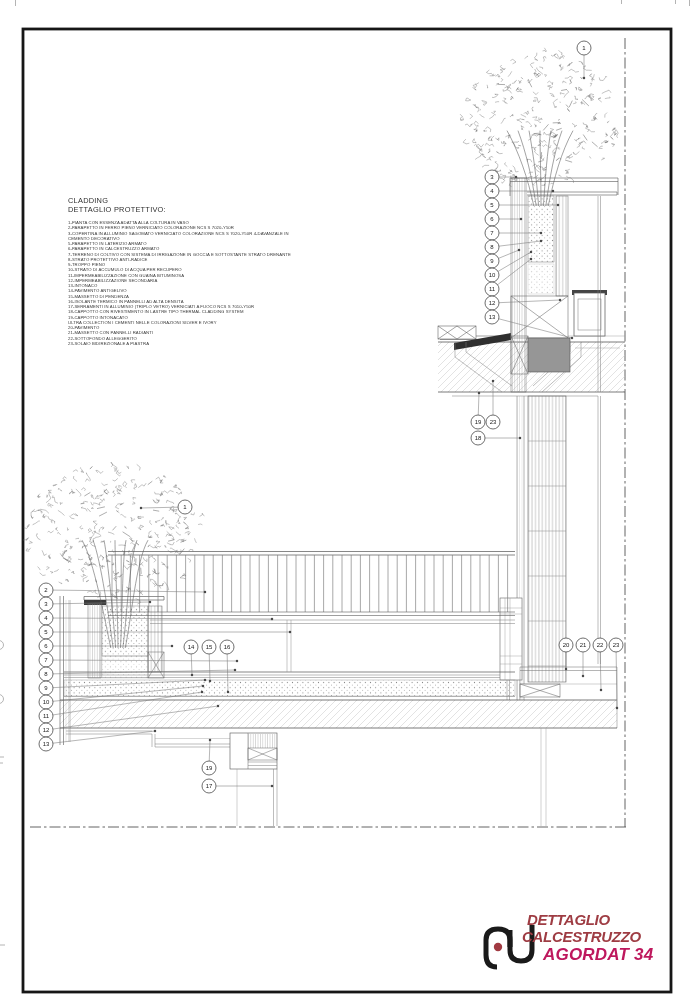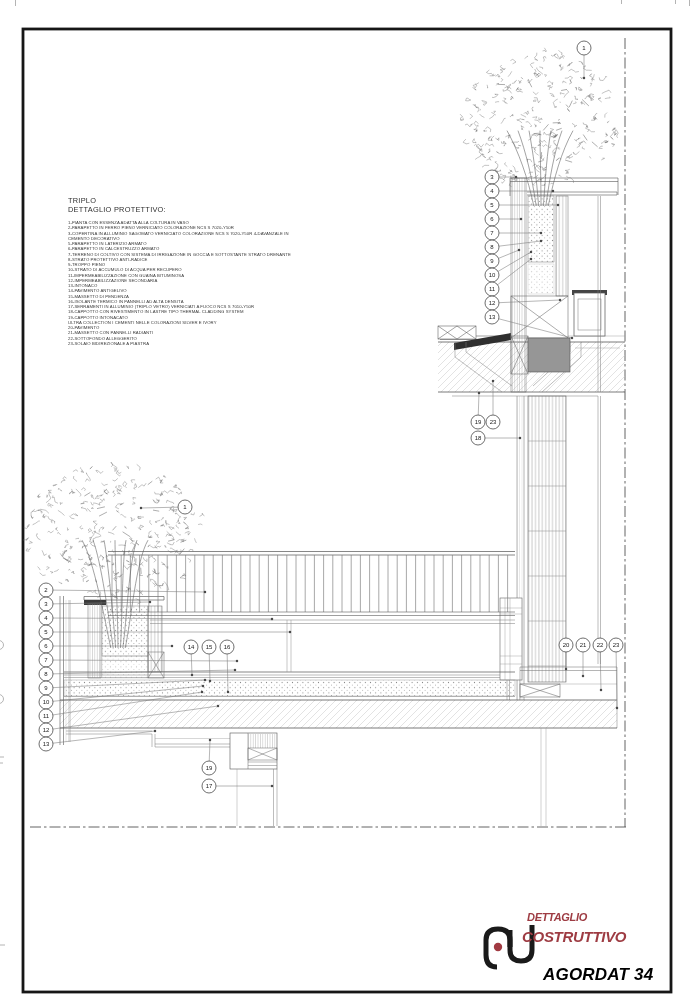--- a/index.html
+++ b/index.html
@@ -5,21 +5,21 @@
   html,body{margin:0;padding:0;background:#e8e8e8;}
   .sheet{position:relative;width:691px;height:1000px;background:#fff;overflow:hidden;
          font-family:"Liberation Sans",sans-serif;}
   svg text{font-family:"Liberation Sans",sans-serif;}
   .legend{position:absolute;left:68px;top:196px;width:238px;color:#2f2f2f;}
   .legend-title{font-size:7.4px;line-height:9px;letter-spacing:.25px;}
   .legend-items{margin-top:6px;font-size:4.25px;line-height:5.25px;letter-spacing:.08px;color:#3a3a3a;}
   .legend-items div{white-space:normal;}
   .titleblock{position:absolute;left:478px;top:898px;width:190px;height:80px;}
   .tb-line{position:absolute;font-style:italic;font-weight:700;letter-spacing:-.3px;white-space:nowrap;}
-  .tb1{left:49px;top:13px;font-size:11px;}
+  .tb1{left:49px;top:13px;font-size:15px;}
   .tb2{left:44px;top:30px;font-size:15px;}
   .tb3{left:65px;top:47px;font-size:17px;letter-spacing:.2px;}
 </style>
 </head>
 <body>
 
 <div class="sheet">
 
   <svg id="dwg" width="691" height="1000" viewBox="0 0 691 1000">
     <defs>
@@ -413,21 +413,21 @@
 
     <g id="logo-mark">
       <path d="M497 967 Q486 967 486 955 L486 940 Q486 929 498 929 Q510 929 510 940 L510 947" fill="none" stroke="#1a1a1a" stroke-width="5"></path>
       <path d="M510 930 L510 950 Q510 961 521 961 Q532 961 532 950 L532 925" fill="none" stroke="#1a1a1a" stroke-width="5"></path>
       <circle id="logo-dot" cx="498" cy="947" r="4.2" fill="#a13a42"></circle>
     </g>
   </svg>
 
   
   <div class="legend">
-    <div class="legend-title">TRIPLO</div>
+    <div class="legend-title">CLADDING</div>
     <div class="legend-title">DETTAGLIO PROTETTIVO:</div>
     <div class="legend-items" id="legend-items">
         <div>1-PIANTA CON ESSENZA ADATTA ALLA COLTURA IN VASO</div>
         <div>2-PARAPETTO IN FERRO PIENO VERNICIATO COLORAZIONE NCS S 7020-Y50R</div>
         <div>3-COPERTINA IN ALLUMINIO SAGOMATO VERNICIATO COLORAZIONE NCS S 7020-Y50R 4-DAVANZALE IN CEMENTO DECORATIVO</div>
         <div>5-PARAPETTO IN LATERIZIO ARMATO</div>
         <div>6-PARAPETTO IN CALCESTRUZZO ARMATO</div>
         <div>7-TERRENO DI COLTIVO CON SISTEMA DI IRRIGAZIONE IN GOCCIA E SOTTOSTANTE STRATO DRENANTE</div>
         <div>8-STRATO PROTETTIVO ANTI-RADICE</div>
         <div>9-TROPPO PIENO</div>
@@ -445,17 +445,17 @@
         <div>20-PAVIMENTO</div>
         <div>21-MASSETTO CON PANNELLI RADIANTI</div>
         <div>22-SOTTOFONDO ALLEGGERITO</div>
         <div>23-SOLAIO BIDIREZIONALE A PIASTRA</div>
       </div>
   </div>
 
   
   <div class="titleblock">
     <div class="tb-line tb1" id="tb1" style="color: rgb(158, 60, 67);">DETTAGLIO</div>
-    <div class="tb-line tb2" id="tb2" style="color: rgb(158, 60, 67);">COSTRUTTIVO</div>
-    <div class="tb-line tb3" id="tb3" style="color: #000000; margin-top: 20px;">AGORDAT 34</div>
+    <div class="tb-line tb2" id="tb2" style="color: rgb(158, 60, 67);">CALCESTRUZZO</div>
+    <div class="tb-line tb3" id="tb3" style="color: #be185d;">AGORDAT 34</div>
   </div>
 
 </div>
 
 </body></html>

